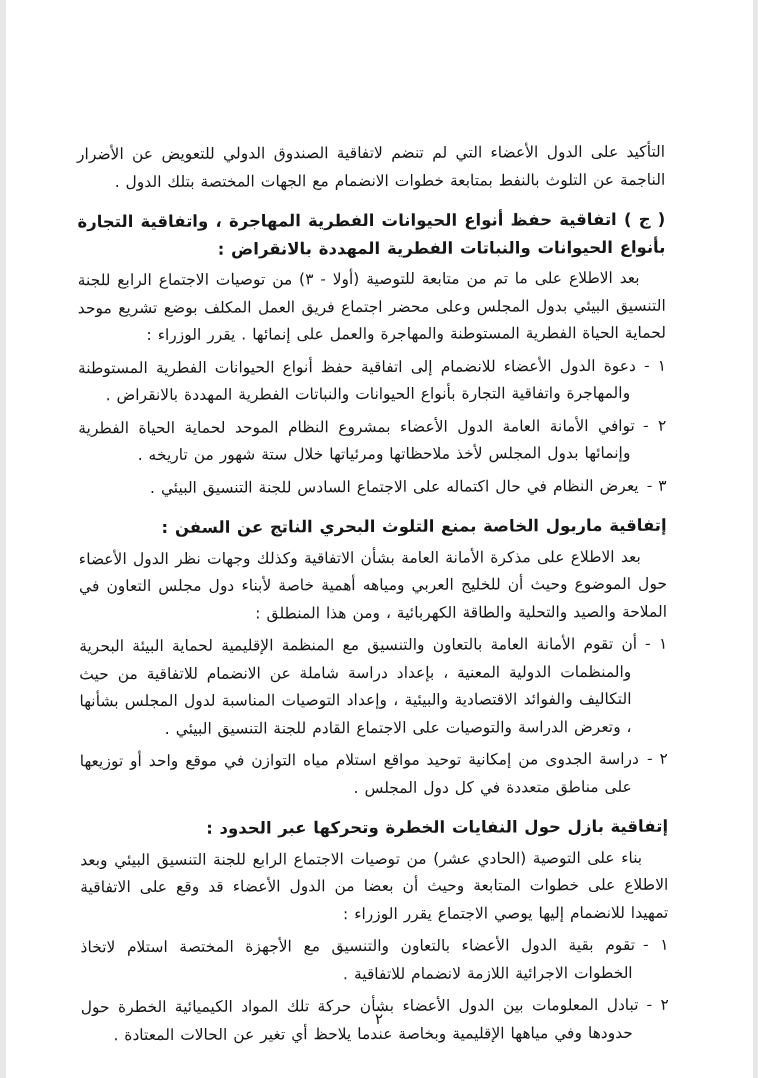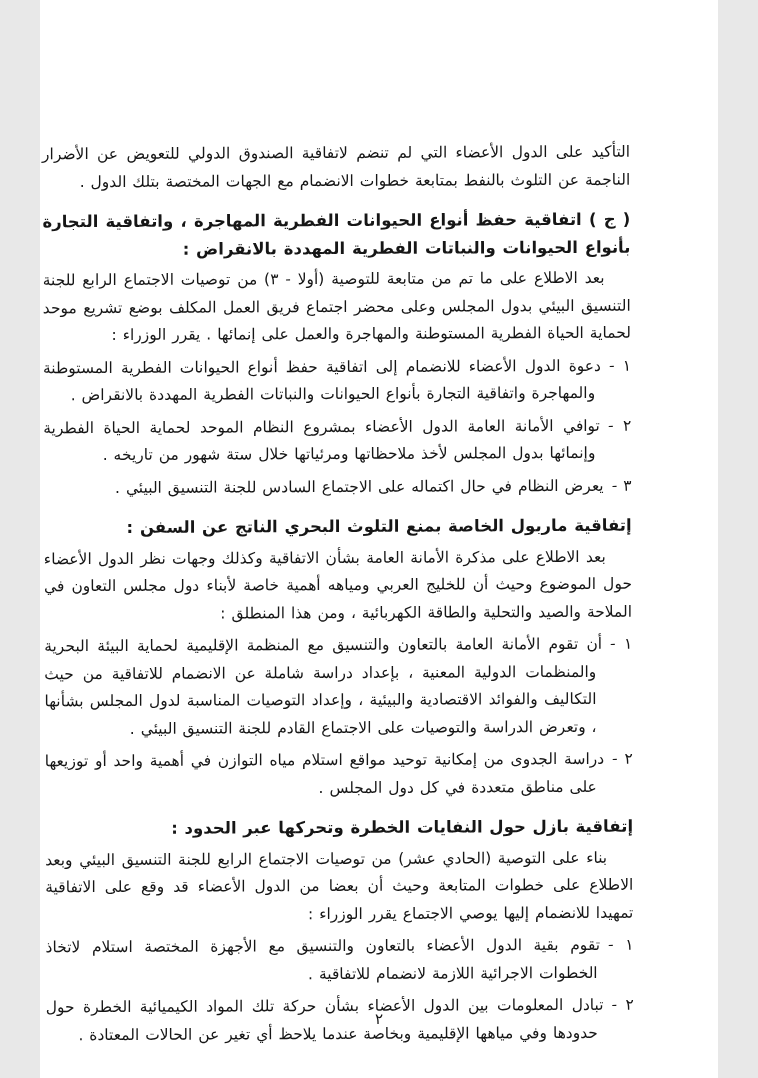--- a/index.html
+++ b/index.html
@@ -2,21 +2,21 @@
 <html lang="ar" dir="rtl"><head>
 <meta charset="utf-8">
 <style>
   html, body {
     margin: 0;
     padding: 0;
     background: #e8e8e8;
   }
   .page {
     position: relative;
-    width: 678px;
+    width: 747px;
     height: 1078px;
     margin: 0 auto;
     background: #ffffff;
     overflow: hidden;
     font-family: "DejaVu Sans", sans-serif;
     color: #161616;
     direction: rtl;
   }
   .content {
     position: absolute;
@@ -84,21 +84,21 @@
         <p class="item"><span class="marker">٢ -</span><span>توافي الأمانة العامة الدول الأعضاء بمشروع النظام الموحد لحماية الحياة الفطرية وإنمائها بدول المجلس لأخذ ملاحظاتها ومرئياتها خلال ستة شهور من تاريخه .</span></p>
         <p class="item"><span class="marker">٣ -</span><span>يعرض النظام في حال اكتماله على الاجتماع السادس للجنة التنسيق البيئي .</span></p>
       </div>
     </div>
 
     <div class="section">
       <p class="heading">إتفاقية ماربول الخاصة بمنع التلوث البحري الناتج عن السفن :</p>
       <p class="para indent-first">بعد الاطلاع على مذكرة الأمانة العامة بشأن الاتفاقية وكذلك وجهات نظر الدول الأعضاء حول الموضوع وحيث أن للخليج العربي ومياهه أهمية خاصة لأبناء دول مجلس التعاون في الملاحة والصيد والتحلية والطاقة الكهربائية ، ومن هذا المنطلق :</p>
       <div class="items">
         <p class="item"><span class="marker">١ -</span><span>أن تقوم الأمانة العامة بالتعاون والتنسيق مع المنظمة الإقليمية لحماية البيئة البحرية والمنظمات الدولية المعنية ، بإعداد دراسة شاملة عن الانضمام للاتفاقية من حيث التكاليف والفوائد الاقتصادية والبيئية ، وإعداد التوصيات المناسبة لدول المجلس بشأنها ، وتعرض الدراسة والتوصيات على الاجتماع القادم للجنة التنسيق البيئي .</span></p>
-        <p class="item"><span class="marker">٢ -</span><span>دراسة الجدوى من إمكانية توحيد مواقع استلام مياه التوازن في أهمية واحد أو توزيعها على مناطق متعددة في كل دول المجلس .</span></p>
+        <p class="item"><span class="marker">٢ -</span><span>دراسة الجدوى من إمكانية توحيد مواقع استلام مياه التوازن في موقع واحد أو توزيعها على مناطق متعددة في كل دول المجلس .</span></p>
       </div>
     </div>
 
     <div class="section">
       <p class="heading">إتفاقية بازل حول النفايات الخطرة وتحركها عبر الحدود :</p>
       <p class="para indent-first">بناء على التوصية (الحادي عشر) من توصيات الاجتماع الرابع للجنة التنسيق البيئي وبعد الاطلاع على خطوات المتابعة وحيث أن بعضا من الدول الأعضاء قد وقع على الاتفاقية تمهيدا للانضمام إليها يوصي الاجتماع يقرر الوزراء :</p>
       <div class="items">
         <p class="item"><span class="marker">١ -</span><span>تقوم بقية الدول الأعضاء بالتعاون والتنسيق مع الأجهزة المختصة استلام لاتخاذ الخطوات الاجرائية اللازمة لانضمام للاتفاقية .</span></p>
         <p class="item"><span class="marker">٢ -</span><span>تبادل المعلومات بين الدول الأعضاء بشأن حركة تلك المواد الكيميائية الخطرة حول حدودها وفي مياهها الإقليمية وبخاصة عندما يلاحظ أي تغير عن الحالات المعتادة .</span></p>
       </div>

